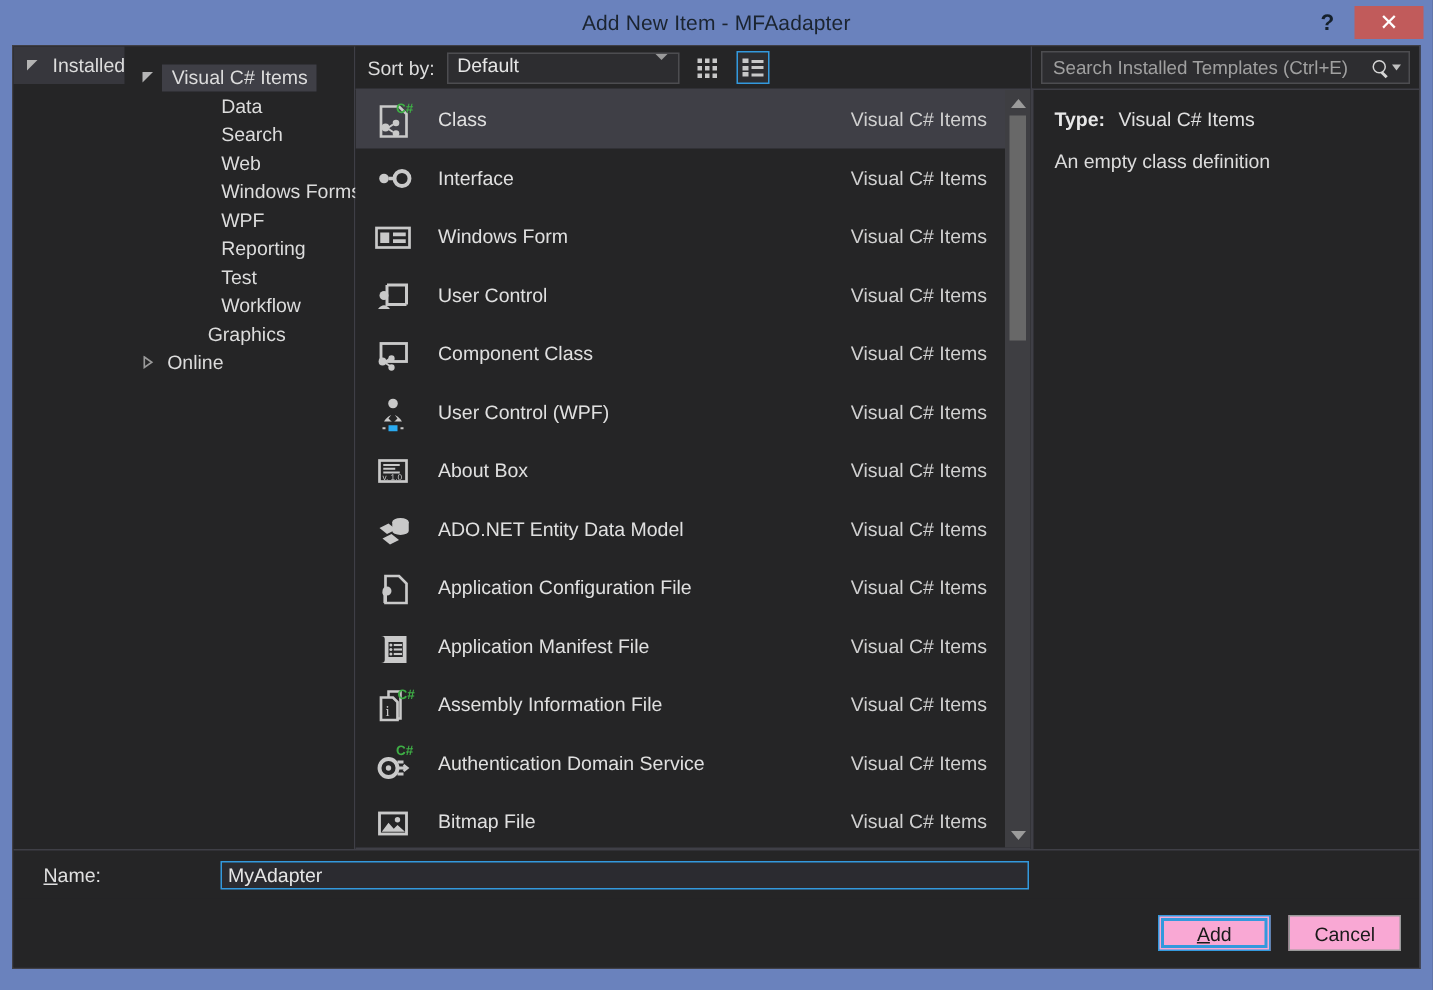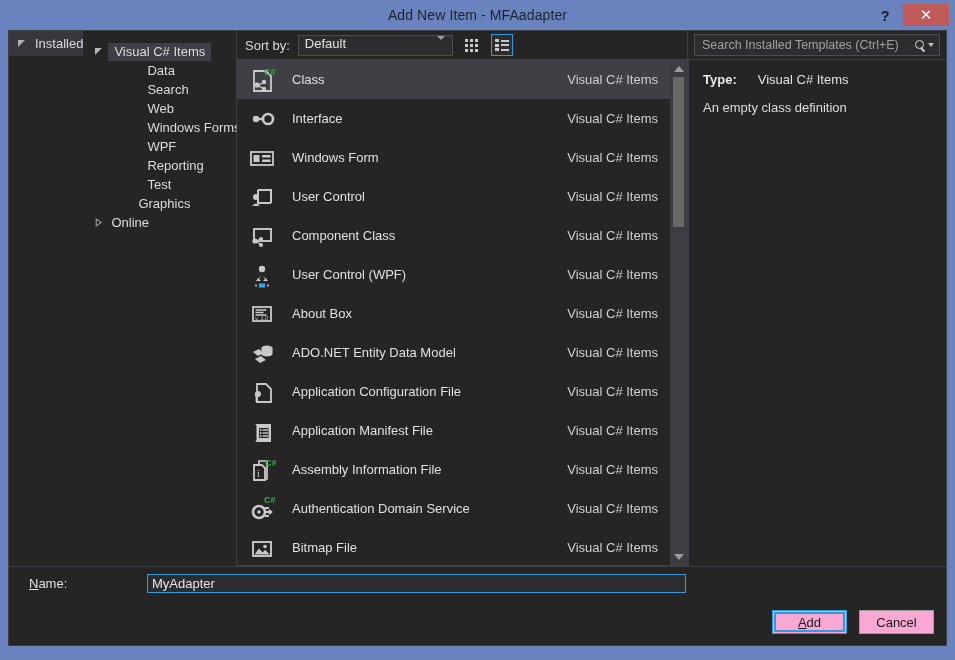--- a/index.html
+++ b/index.html
@@ -264,21 +264,21 @@
     border-top: 4px solid #c0c0c0;
   }
   .detail {
     flex: 1 1 auto;
     padding: 12px 14px 0 14px;
     border-top: 1px solid #3f3f46;
     border-left: 1px solid #3f3f46;
     background: #252526;
   }
   .detail-type-row {
-    display: flex; gap: 21px; font-size: 13px; margin-bottom: 12px;
+    display: flex; gap: 9px; font-size: 13px; margin-bottom: 12px;
   }
   .detail-type-label { color: #e8e8e8; font-weight: bold; }
   .detail-type-value { color: #e0e0e0; }
   .detail-desc { color: #dcdcdc; font-size: 13px; line-height: 17px; }
 
   
   .name-bar {
     height: 33px; flex: 0 0 33px;
     display: flex; align-items: center;
     padding-left: 20px;
@@ -363,20 +363,24 @@
               <span style="width:9px;flex:0 0 9px"></span>
               <span class="label">WPF</span>
             </div>
             <div class="tree-node level2">
               <span style="width:9px;flex:0 0 9px"></span>
               <span class="label">Reporting</span>
             </div>
             <div class="tree-node level2">
               <span style="width:9px;flex:0 0 9px"></span>
               <span class="label">Test</span>
+            </div>
+            <div class="tree-node level2">
+              <span style="width:9px;flex:0 0 9px"></span>
+              <span class="label">Workflow</span>
             </div>
             <div class="tree-node level1b">
               <span style="width:9px;flex:0 0 9px"></span>
               <span class="label">Graphics</span>
             </div>
             <div class="tree-node level1">
               <span style="width:9px;flex:0 0 9px;display:flex;align-items:center">
                 <svg width="8" height="9" viewBox="0 0 8 9">
                   <path d="M1.2 1 L6.2 4.5 L1.2 8 Z" fill="none" stroke="#9a9a9a" stroke-width="1.1"></path>
                 </svg>

